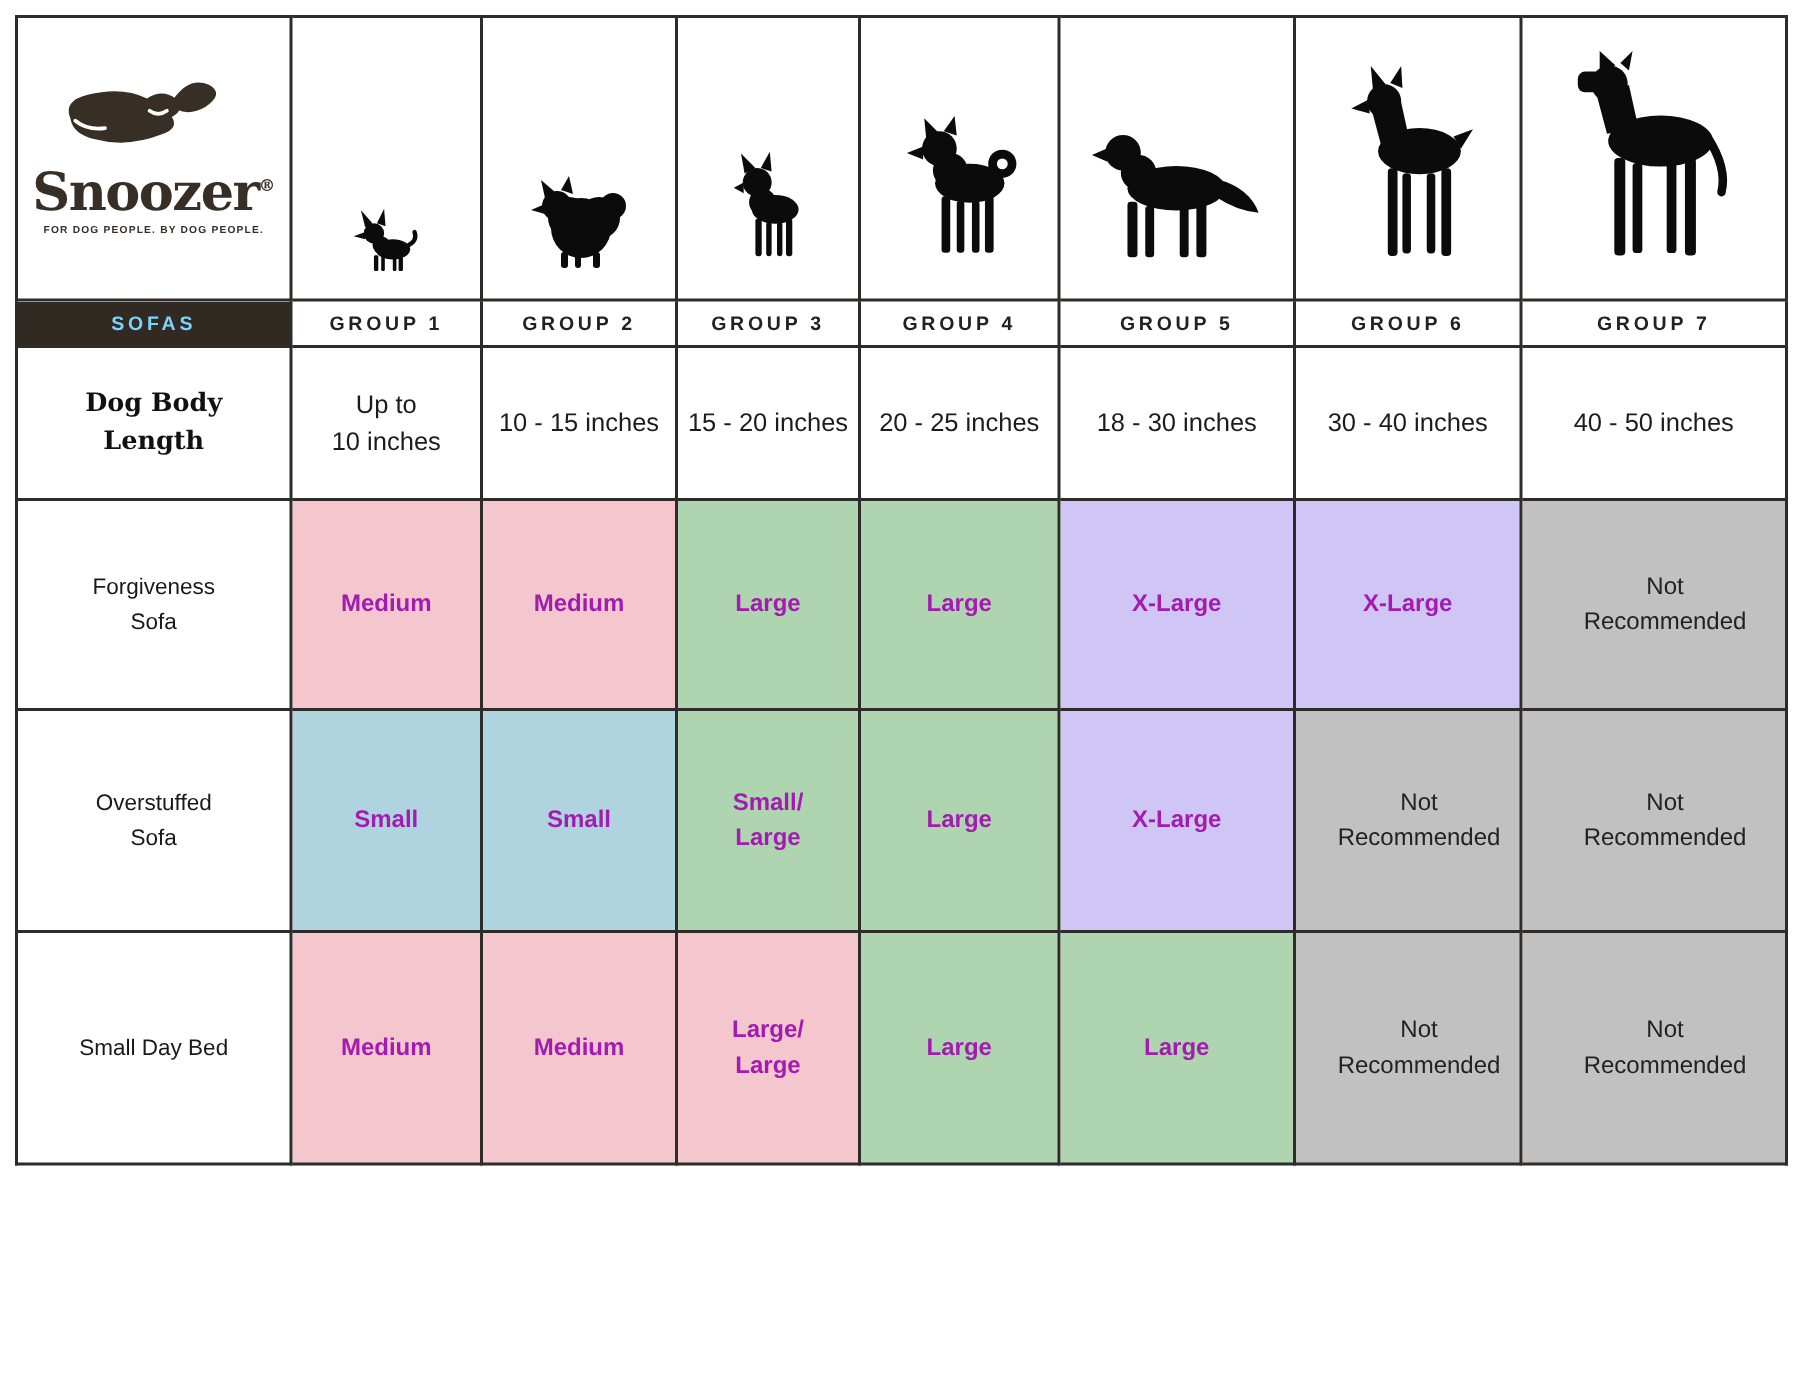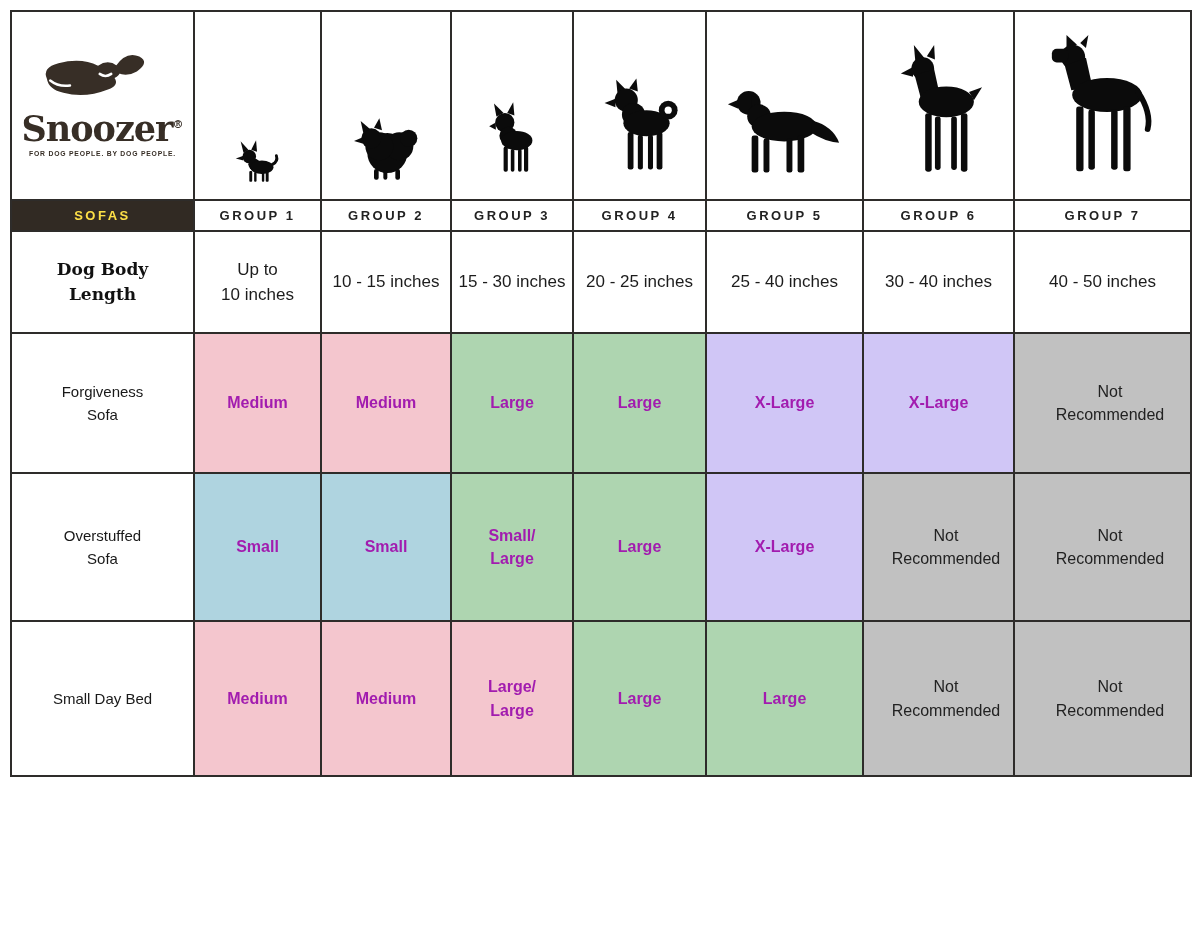--- a/index.html
+++ b/index.html
@@ -191,39 +191,39 @@
               <rect x="67" y="92" width="8" height="74" rx="3"></rect>
           <rect x="110" y="88" width="9" height="80" rx="3"></rect>
               <rect x="95" y="92" width="8" height="74" rx="3"></rect>
         </g>
         <path d="M128,70 q17,26 12,46" stroke="#0b0b0b" stroke-width="7" fill="none" stroke-linecap="round"></path>
       </svg>
     </td>
   </tr>
 
   <tr class="group-row">
-    <td class="sofas-cell" style="background:#312a23;color:#fde047;">SOFAS</td>
+    <td class="sofas-cell" style="background:#312a23;color:#7dd3fc;">SOFAS</td>
     <td>GROUP 1</td>
     <td>GROUP 2</td>
     <td>GROUP 3</td>
     <td>GROUP 4</td>
     <td>GROUP 5</td>
     <td>GROUP 6</td>
     <td>GROUP 7</td>
   </tr>
 
   <tr class="length-row">
     <td class="length-label">Dog Body
 Length</td>
     <td>Up to
 10 inches</td>
     <td>10 - 15 inches</td>
-    <td>15 - 30 inches</td>
+    <td>15 - 20 inches</td>
     <td>20 - 25 inches</td>
-    <td>25 - 40 inches</td>
+    <td>18 - 30 inches</td>
     <td>30 - 40 inches</td>
     <td>40 - 50 inches</td>
   </tr>
 
   <tr class="product-row r-forgiveness">
     <td class="product-label">Forgiveness
 Sofa</td>
     <td class="size-cell" style="background-color: rgb(244, 198, 206);">Medium</td>
     <td class="size-cell" style="background-color: rgb(244, 198, 206);">Medium</td>
     <td class="size-cell" style="background-color: rgb(174, 213, 176);">Large</td>

